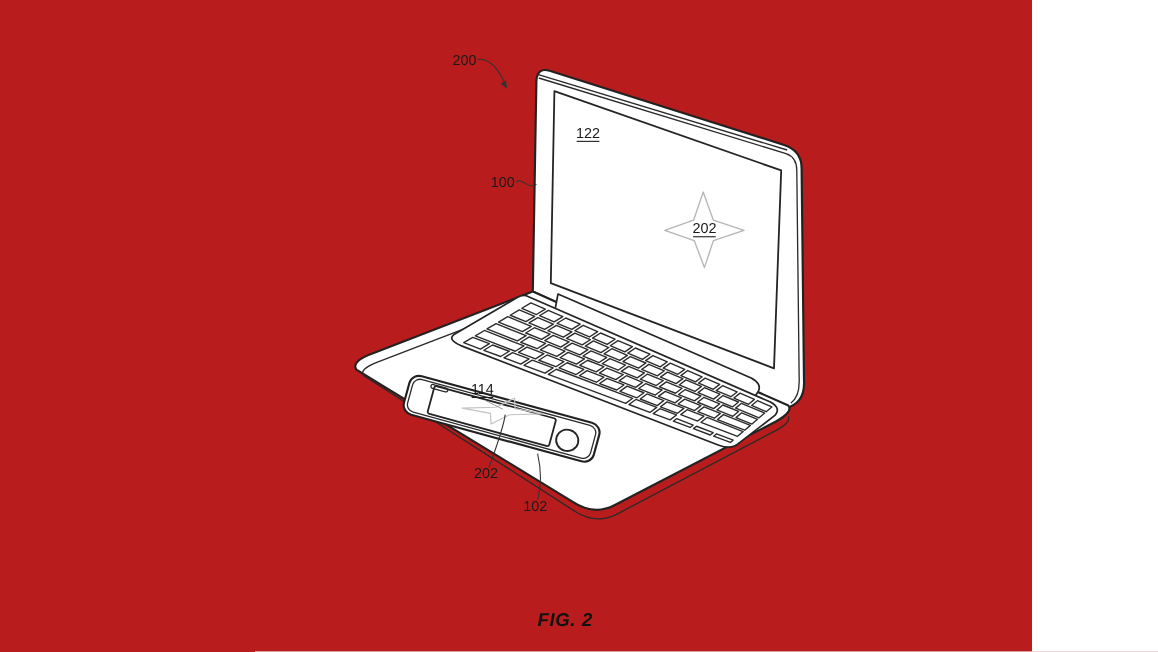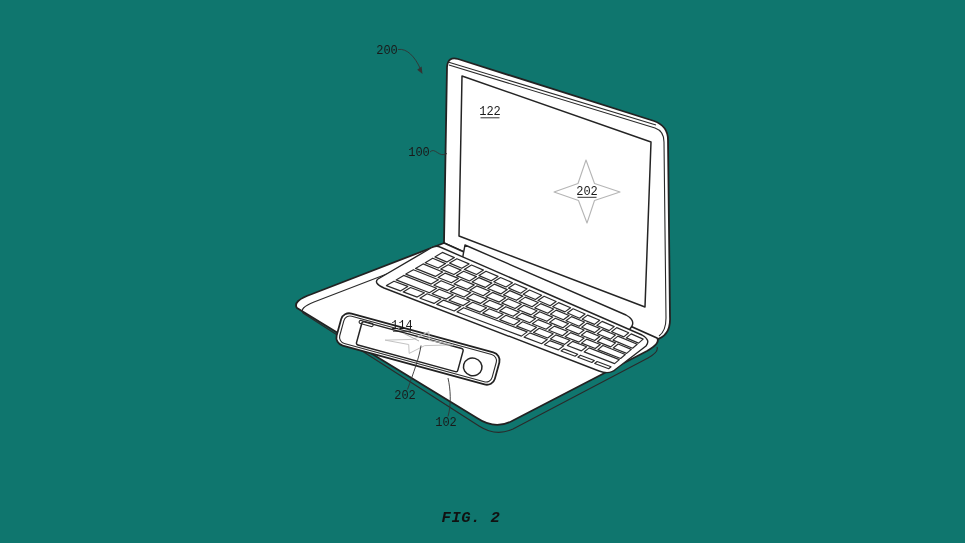--- a/index.html
+++ b/index.html
@@ -1,17 +1,17 @@
 <!DOCTYPE html>
 <html><head>
 <meta charset="utf-8">
 <style>
   html,body{margin:0;padding:0;background:#ffffff;}
-  #stage{position:relative;width:965px;height:543px;background:#0f766e;overflow:hidden;
-         font-family:Liberation Mono, monospace;}
+  #stage{position:relative;width:860px;height:543px;background:#b91c1c;overflow:hidden;
+         font-family:Liberation Sans, sans-serif;}
   svg{display:block;}
   .outline{fill:#ffffff;stroke:#222222;stroke-width:1.8;stroke-linejoin:round;}
   .thinline{fill:none;stroke:#2a2a2a;stroke-width:1.1;}
   .midline{fill:#ffffff;stroke:#242424;stroke-width:1.5;stroke-linejoin:round;}
   .noline{fill:#ffffff;stroke:#242424;stroke-width:1.4;stroke-linejoin:round;}
   #keys path{fill:#ffffff;stroke:#2b2b2b;stroke-width:1.15;stroke-linejoin:round;}
   .sparkle{fill:none;stroke:#b5b5b5;stroke-width:1.1;stroke-linejoin:round;}
   .sparkle-faint{fill:none;stroke:#c3c3c3;stroke-width:1;stroke-linejoin:round;}
   .leader{fill:none;stroke:#333333;stroke-width:0.9;}
   .leader-faint{fill:none;stroke:#979797;stroke-width:0.8;}

